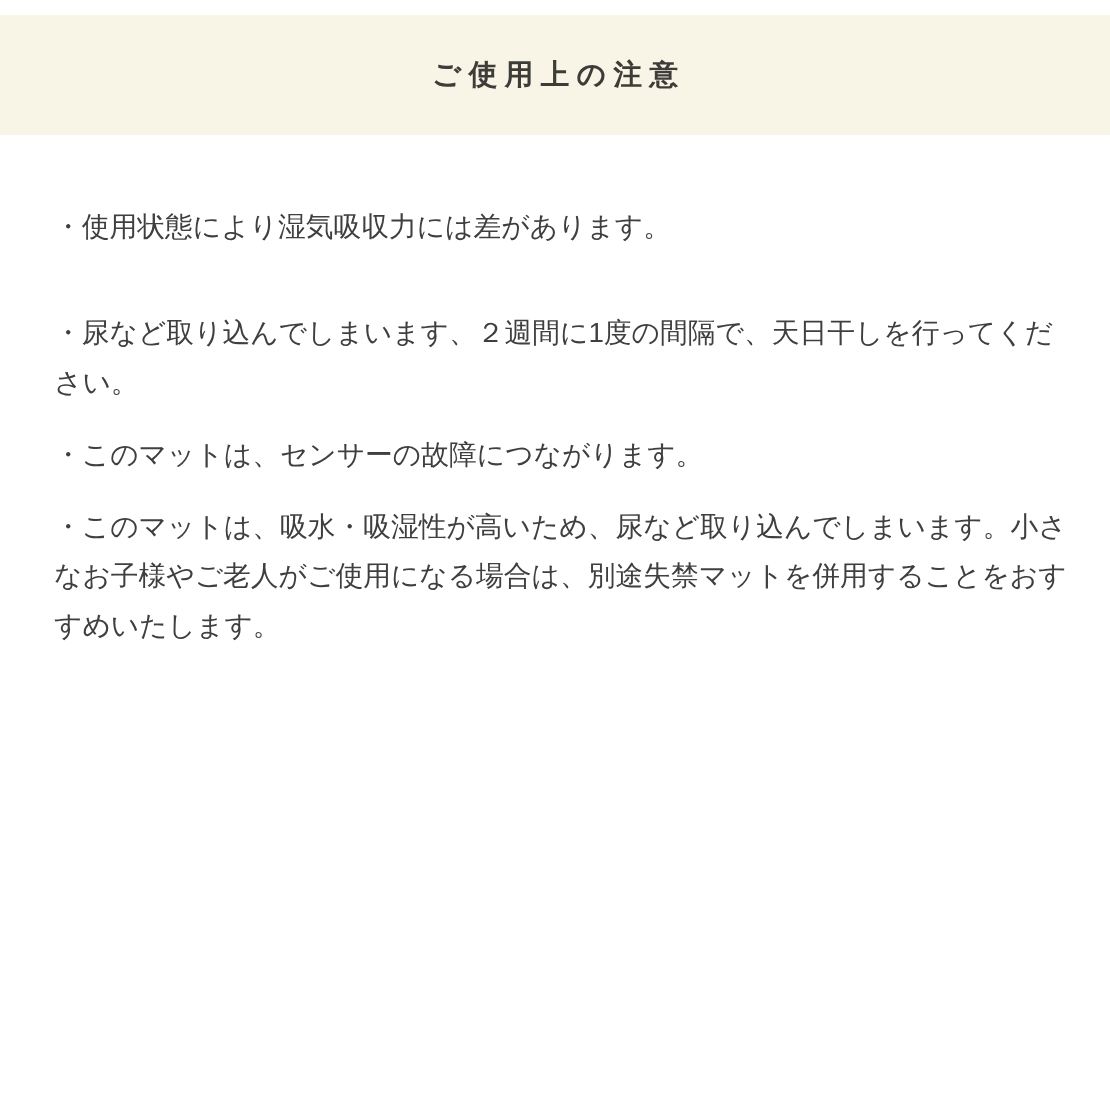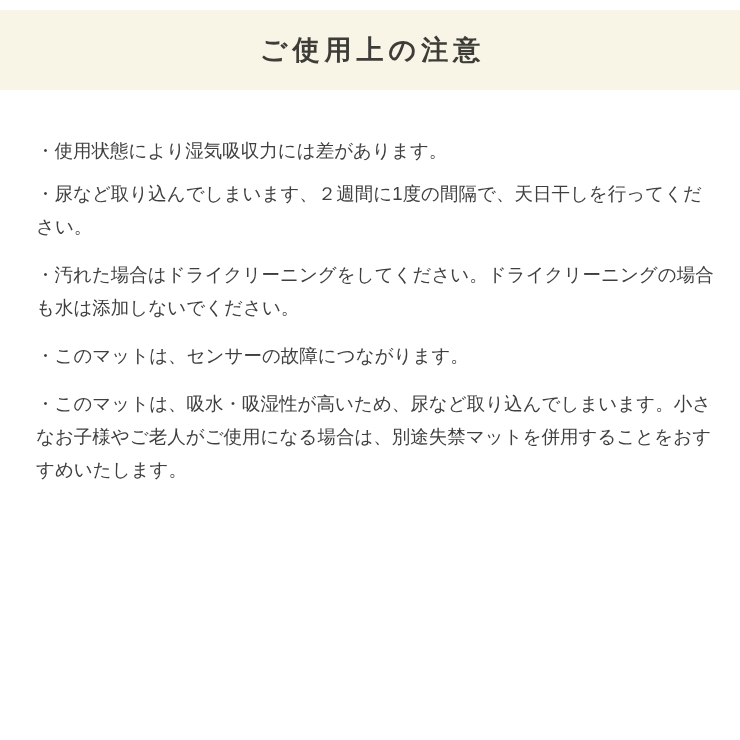--- a/index.html
+++ b/index.html
@@ -19,55 +19,53 @@
     margin-top: 10px;
     width: 740px;
     height: 80px;
     background: #f8f5e7;
     display: flex;
     align-items: center;
     justify-content: center;
   }
   .title {
     margin: 0;
-    font-size: 27px;
+    font-size: 19px;
     font-weight: 700;
     letter-spacing: 5px;
     color: #3d3c38;
     text-indent: 5px; 
   }
   .notices {
     padding: 44px 24px 0 36px;
   }
   .notice {
     margin: 0 0 15px 0;
     font-size: 18.5px;
     line-height: 33px;
     color: #3f3f3f;
     white-space: pre-line;
     letter-spacing: 0;
   }
   .notice:first-child {
-    margin-bottom: 10px;
+    margin-bottom: 38px;
   }
 </style>
 </head>
 <body>
 
 <div class="page">
 
   <header class="title-band">
     <h1 class="title">ご使用上の注意</h1>
   </header>
 
   <main class="notices">
     <p class="notice">・使用状態により湿気吸収力には差があります。</p>
     <p class="notice">・尿など取り込んでしまいます、２週間に1度の間隔で、天日干しを行ってくだ
 さい。</p>
-    <p class="notice">・汚れた場合はドライクリーニングをしてください。ドライクリーニングの場合
-も水は添加しないでください。</p>
     <p class="notice">・このマットは、センサーの故障につながります。</p>
     <p class="notice">・このマットは、吸水・吸湿性が高いため、尿など取り込んでしまいます。小さ
 なお子様やご老人がご使用になる場合は、別途失禁マットを併用することをおす
 すめいたします。</p>
   </main>
 
 </div>
 
 </body></html>

